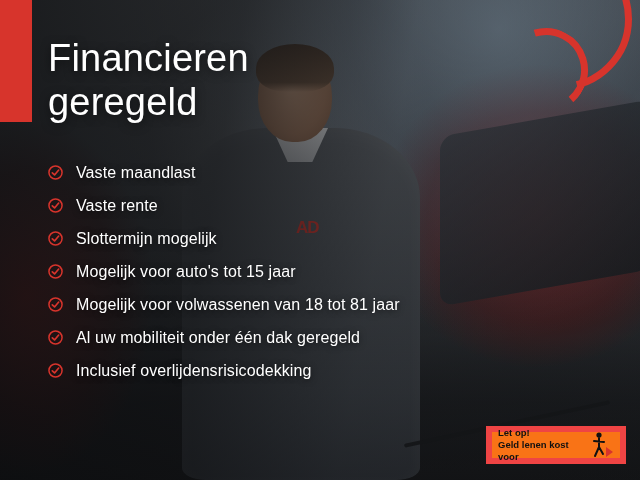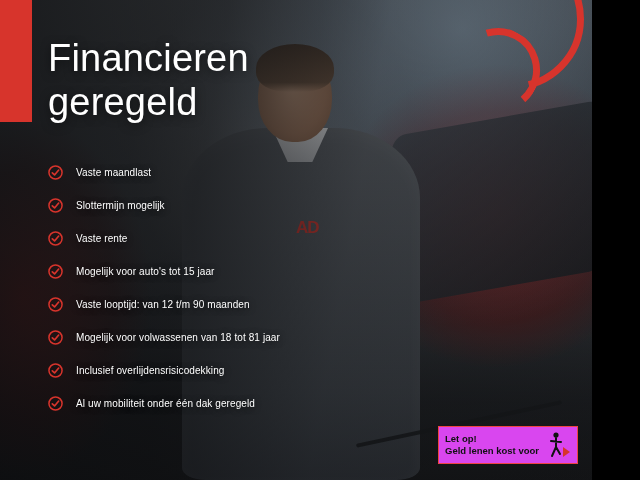--- a/index.html
+++ b/index.html
@@ -2,21 +2,21 @@
 <html><head>
 <meta charset="utf-8">
 <style>
   html, body {
     margin: 0;
     padding: 0;
     background: #000;
   }
   .stage {
     position: relative;
-    width: 592px;
+    width: 640px;
     height: 480px;
     overflow: hidden;
     font-family: "Liberation Sans", sans-serif;
     background: #1b1d20;
   }
 
   
   .photo {
     position: absolute;
     inset: 0;
@@ -152,36 +152,36 @@
     width: 15px;
     height: 15px;
     margin-right: 13px;
     flex: 0 0 auto;
     color: #d7342c;
     line-height: 1;
   }
   .check svg { display: block; }
   .row-text {
     color: #ffffff;
-    font-size: 10px;
+    font-size: 16px;
     font-weight: 400;
     letter-spacing: 0.1px;
     text-shadow: 0 1px 6px rgba(0,0,0,0.6);
     white-space: nowrap;
   }
 
   
   .badge {
     position: absolute;
     right: 14px;
     bottom: 16px;
     width: 140px;
     height: 38px;
-    background: #d946ef;
-    border: 1px solid #ef4444;
+    background: #f97316;
+    border: 6px solid #ef4444;
     display: flex;
     align-items: center;
     padding: 0 6px;
     box-sizing: border-box;
   }
   .badge-text {
     flex: 1 1 auto;
     color: #111;
     font-size: 9.5px;
     line-height: 1.25;
@@ -241,81 +241,72 @@
       <span class="row-text">Vaste maandlast</span>
     </div>
 
     <div class="row">
       <span class="check">
         <svg width="15" height="15" viewBox="0 0 16 16" aria-hidden="true">
           <circle cx="8" cy="8" r="7" fill="none" stroke="#d7342c" stroke-width="1.6"></circle>
           <path d="M4.6 8.3 L7 10.6 L11.4 5.4" fill="none" stroke="#d7342c" stroke-width="1.8" stroke-linecap="round" stroke-linejoin="round"></path>
         </svg>
       </span>
+      <span class="row-text">Vaste rente</span>
+    </div>
+
+    <div class="row">
+      <span class="check">
+        <svg width="15" height="15" viewBox="0 0 16 16" aria-hidden="true">
+          <circle cx="8" cy="8" r="7" fill="none" stroke="#d7342c" stroke-width="1.6"></circle>
+          <path d="M4.6 8.3 L7 10.6 L11.4 5.4" fill="none" stroke="#d7342c" stroke-width="1.8" stroke-linecap="round" stroke-linejoin="round"></path>
+        </svg>
+      </span>
       <span class="row-text">Slottermijn mogelijk</span>
     </div>
 
     <div class="row">
       <span class="check">
         <svg width="15" height="15" viewBox="0 0 16 16" aria-hidden="true">
           <circle cx="8" cy="8" r="7" fill="none" stroke="#d7342c" stroke-width="1.6"></circle>
           <path d="M4.6 8.3 L7 10.6 L11.4 5.4" fill="none" stroke="#d7342c" stroke-width="1.8" stroke-linecap="round" stroke-linejoin="round"></path>
         </svg>
       </span>
-      <span class="row-text">Vaste rente</span>
-    </div>
-
-    <div class="row">
-      <span class="check">
-        <svg width="15" height="15" viewBox="0 0 16 16" aria-hidden="true">
-          <circle cx="8" cy="8" r="7" fill="none" stroke="#d7342c" stroke-width="1.6"></circle>
-          <path d="M4.6 8.3 L7 10.6 L11.4 5.4" fill="none" stroke="#d7342c" stroke-width="1.8" stroke-linecap="round" stroke-linejoin="round"></path>
-        </svg>
-      </span>
       <span class="row-text">Mogelijk voor auto's tot 15 jaar</span>
     </div>
 
-    <div class="row">
-      <span class="check">
-        <svg width="15" height="15" viewBox="0 0 16 16" aria-hidden="true">
-          <circle cx="8" cy="8" r="7" fill="none" stroke="#d7342c" stroke-width="1.6"></circle>
-          <path d="M4.6 8.3 L7 10.6 L11.4 5.4" fill="none" stroke="#d7342c" stroke-width="1.8" stroke-linecap="round" stroke-linejoin="round"></path>
-        </svg>
-      </span>
-      <span class="row-text">Vaste looptijd: van 12 t/m 90 maanden</span>
-    </div>
 
     <div class="row">
       <span class="check">
         <svg width="15" height="15" viewBox="0 0 16 16" aria-hidden="true">
           <circle cx="8" cy="8" r="7" fill="none" stroke="#d7342c" stroke-width="1.6"></circle>
           <path d="M4.6 8.3 L7 10.6 L11.4 5.4" fill="none" stroke="#d7342c" stroke-width="1.8" stroke-linecap="round" stroke-linejoin="round"></path>
         </svg>
       </span>
       <span class="row-text">Mogelijk voor volwassenen van 18 tot 81 jaar</span>
     </div>
 
     <div class="row">
       <span class="check">
         <svg width="15" height="15" viewBox="0 0 16 16" aria-hidden="true">
           <circle cx="8" cy="8" r="7" fill="none" stroke="#d7342c" stroke-width="1.6"></circle>
           <path d="M4.6 8.3 L7 10.6 L11.4 5.4" fill="none" stroke="#d7342c" stroke-width="1.8" stroke-linecap="round" stroke-linejoin="round"></path>
         </svg>
       </span>
+      <span class="row-text">Al uw mobiliteit onder één dak geregeld</span>
+    </div>
+
+    <div class="row">
+      <span class="check">
+        <svg width="15" height="15" viewBox="0 0 16 16" aria-hidden="true">
+          <circle cx="8" cy="8" r="7" fill="none" stroke="#d7342c" stroke-width="1.6"></circle>
+          <path d="M4.6 8.3 L7 10.6 L11.4 5.4" fill="none" stroke="#d7342c" stroke-width="1.8" stroke-linecap="round" stroke-linejoin="round"></path>
+        </svg>
+      </span>
       <span class="row-text">Inclusief overlijdensrisicodekking</span>
-    </div>
-
-    <div class="row">
-      <span class="check">
-        <svg width="15" height="15" viewBox="0 0 16 16" aria-hidden="true">
-          <circle cx="8" cy="8" r="7" fill="none" stroke="#d7342c" stroke-width="1.6"></circle>
-          <path d="M4.6 8.3 L7 10.6 L11.4 5.4" fill="none" stroke="#d7342c" stroke-width="1.8" stroke-linecap="round" stroke-linejoin="round"></path>
-        </svg>
-      </span>
-      <span class="row-text">Al uw mobiliteit onder één dak geregeld</span>
     </div>
 
   </div>
 
   <div class="badge">
     <div class="badge-text">
       <span>Let op!</span>
       <span>Geld lenen kost voor</span>
     </div>
     <div class="badge-fig">

